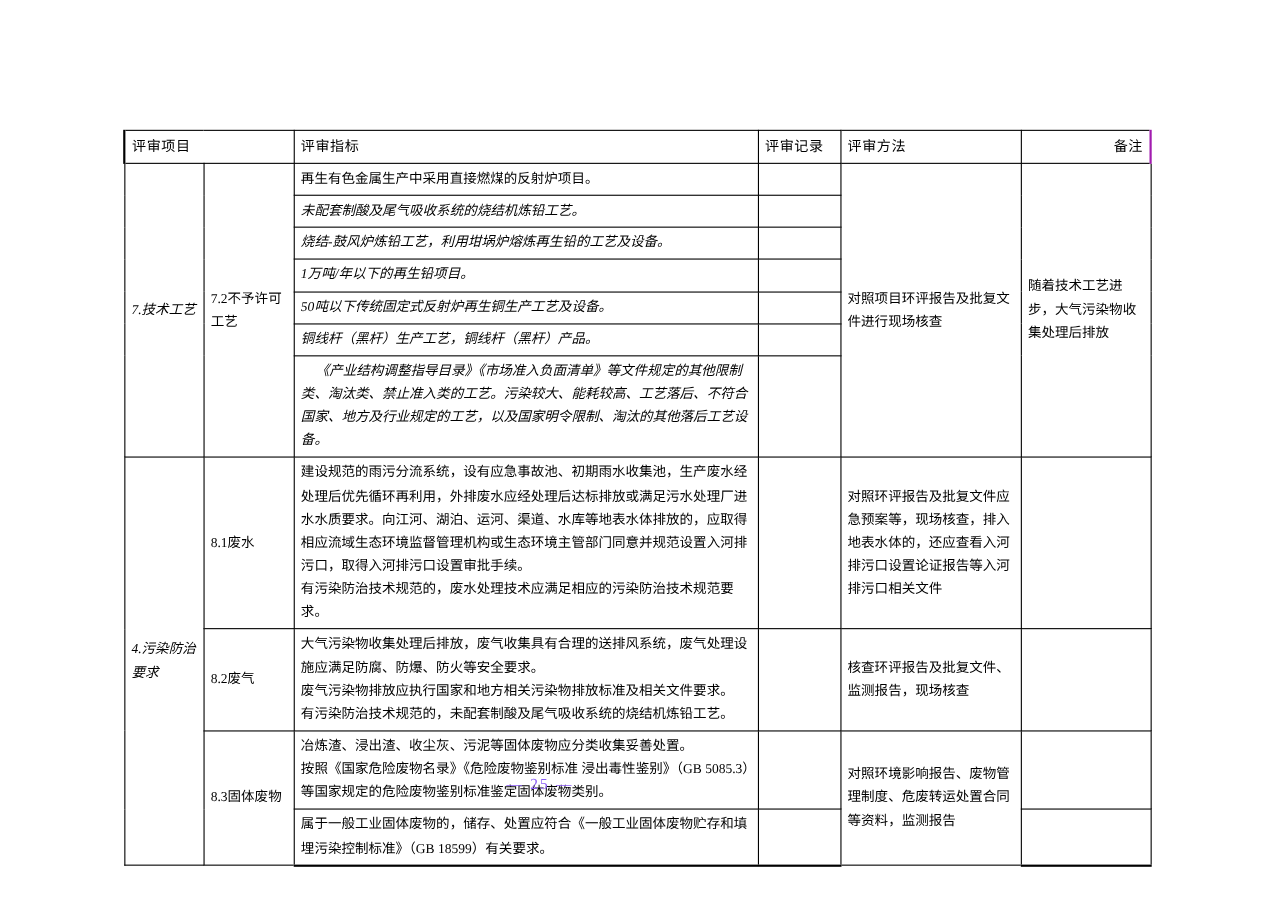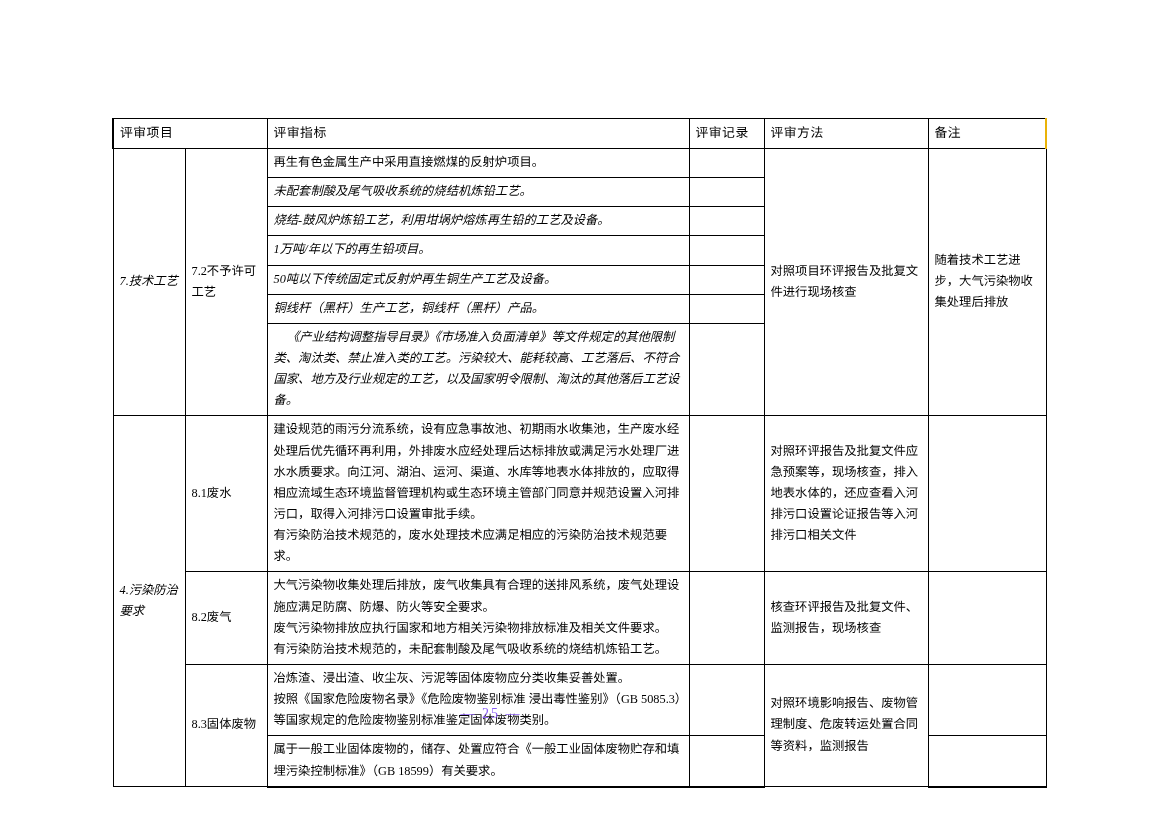--- a/index.html
+++ b/index.html
@@ -54,21 +54,21 @@
   .hdr th {
     border-top: 2px solid #000;
     border-bottom: 2px solid #000;
     text-align: center;
     font-weight: bold;
     font-size: 12.8px;
     padding: 4px 4px 5px 4px;
     letter-spacing: 0.5px;
   }
   .hdr th.edge-l { border-left: 2px solid #000; }
-  .hdr th.edge-r { border-right: 2px solid #eab308; }
+  .hdr th.edge-r { border-right: 2px solid #a21caf; text-align: right; }
 
   td.edge-l { border-left: 2px solid #000; font-style: italic; }
   td.edge-r { border-right: 2px solid #000; }
   tr.last-row > td { border-bottom: 2px solid #000; }
 
   
   col.c1 { width: 72px; }
   col.c2 { width: 82px; }
   col.c3 { width: 422px; }
   col.c4 { width: 75px; }

